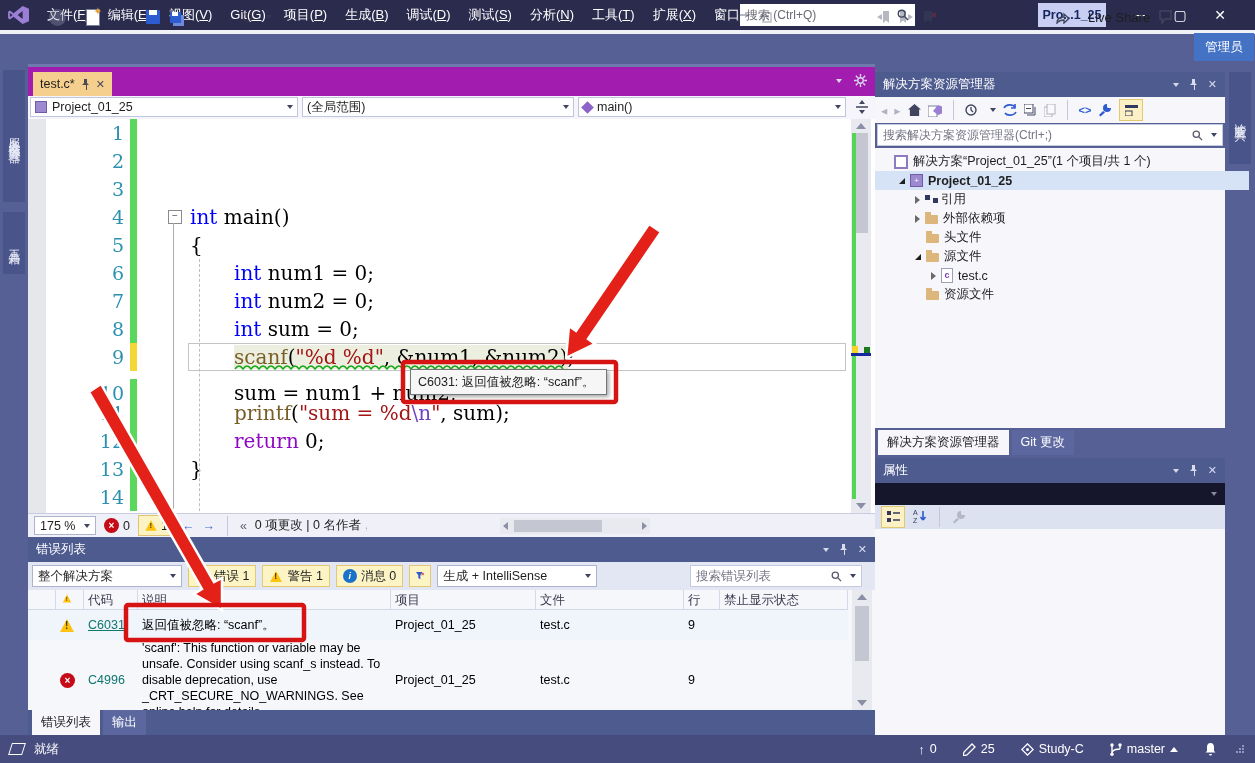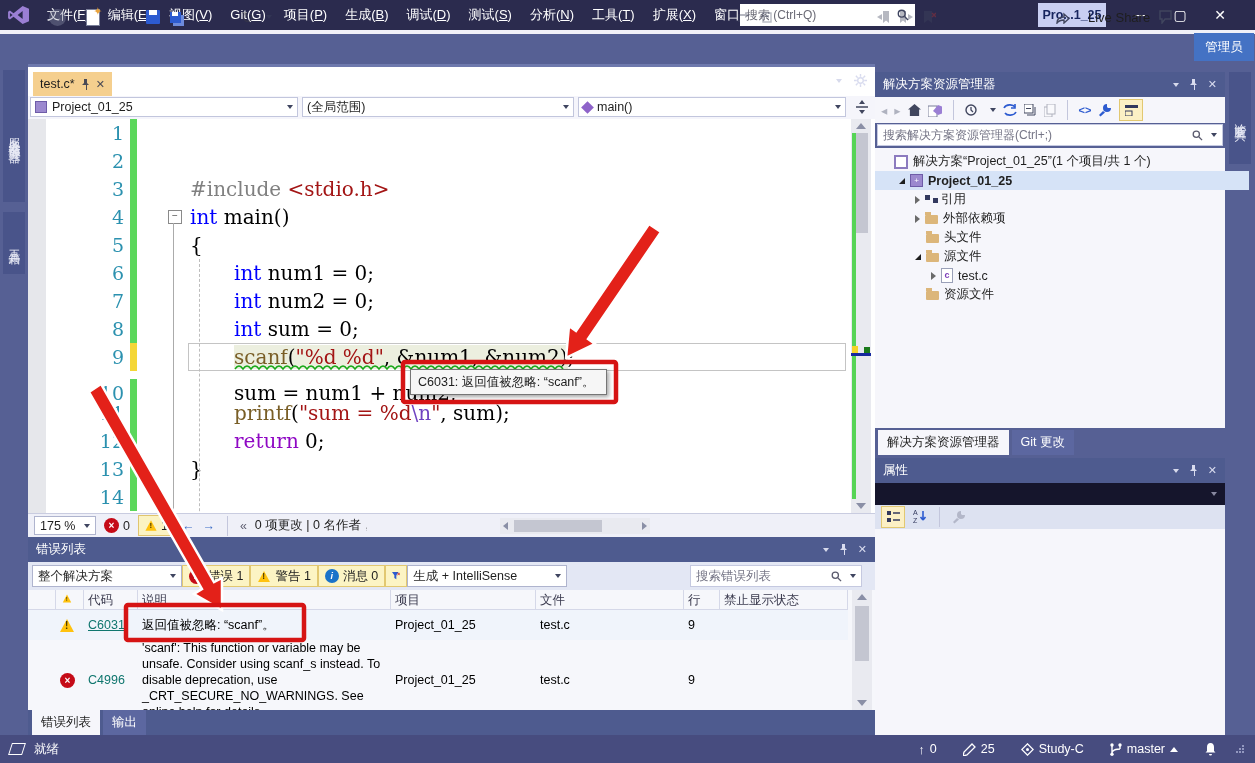--- a/index.html
+++ b/index.html
@@ -31,21 +31,21 @@
          border-top:4.5px solid #3F4560;margin-left:5px;flex:none;}
   .caret.w{border-top-color:#D7DAEC;}
   #admin-btn{left:1194px;top:33px;width:60px;height:28px;background:#4472C4;color:#fff;
              display:flex;align-items:center;justify-content:center;}
 
   
   .vstrip-tab{writing-mode:vertical-rl;color:#E8EAF5;background:#49548A;width:22px;
               display:flex;align-items:center;justify-content:center;font-size:12px;letter-spacing:2px;}
 
   
-  #editor{left:28px;top:64px;width:847px;height:499px;background:#ffffff;}
+  #editor{left:28px;top:64px;width:847px;height:499px;background:#a21caf;}
   #doc-tab{position:absolute;left:5px;top:8px;height:24px;background:#F5CF8E;color:#1E1E1E;
            display:flex;align-items:center;padding:0 7px;gap:6px;}
   #navbar{position:absolute;left:0;top:32px;width:847px;height:23px;background:#F5F5FB;}
   .nav-combo{position:absolute;top:1px;height:20px;background:#fff;border:1px solid #C2C6DD;
              display:flex;align-items:center;justify-content:space-between;padding:0 4px;box-sizing:border-box;color:#1E1E1E;}
   #code-area{position:absolute;left:0;top:55px;width:847px;height:394px;background:#FFFFFF;overflow:hidden;
              font-family:"DejaVu Serif","Liberation Serif",serif;}
   #indicator-margin{position:absolute;left:0;top:0;width:18px;height:394px;background:#E6E7EB;}
   .code-row{position:absolute;left:0;width:847px;height:28px;}
   .line-num{position:absolute;left:18px;top:0;width:78px;text-align:right;color:#2B91AF;
@@ -70,21 +70,21 @@
   #ed-status{position:absolute;left:0;top:449px;width:847px;height:24px;background:#EFF0F8;border-top:1px solid #C9CCE0;
              box-sizing:border-box;display:flex;align-items:center;gap:8px;padding:0 6px;color:#1E1E1E;}
   .mini-box{background:#FBF3C3;border:1px solid #E0C56E;height:19px;display:flex;align-items:center;padding:0 5px;gap:3px;}
 
   
   #error-panel{left:28px;top:537px;width:847px;height:198px;background:#F6F7FB;}
   .panel-title{position:absolute;left:0;top:0;width:100%;height:25px;background:#4E5B8F;color:#FFFFFF;
                display:flex;align-items:center;padding:0 8px;box-sizing:border-box;}
   .pt-icons{margin-left:auto;display:flex;gap:10px;align-items:center;color:#D9DCEF;}
   #el-toolbar{position:absolute;left:0;top:25px;width:847px;height:28px;background:#E3E7F4;display:flex;align-items:center;
-              padding:0 4px;box-sizing:border-box;}
+              gap:6px;padding:0 4px;box-sizing:border-box;}
   .tog-btn{background:#FCF4C4;border:1px solid #E2C871;height:22px;display:flex;align-items:center;gap:4px;
            padding:0 6px;box-sizing:border-box;color:#1E1E1E;}
   .el-grid{display:grid;grid-template-columns:28px 28px 54px 253px 145px 148px 36px 1fr;}
   #el-header{position:absolute;left:0;top:53px;width:820px;height:20px;background:#F6F7FB;color:#3B3B4F;
              border-bottom:1px solid #D5D8E8;box-sizing:border-box;}
   #el-header>div{border-right:1px solid #D5D8E8;padding:2px 4px;box-sizing:border-box;overflow:hidden;white-space:nowrap;}
   #el-rows{position:absolute;left:0;top:73px;width:820px;height:100px;overflow:hidden;}
   .el-row{width:820px;}
   .el-row>div{padding:0 4px;box-sizing:border-box;overflow:hidden;}
   .code-link{color:#0f766e;}
@@ -370,21 +370,20 @@
             <span class="code-text ind0"></span>
           </div>
           <div class="code-row" style="top: 28px;">
             <span class="line-num">2</span>
             <span class="chg-bar chg-green"></span>
             <span class="code-text ind0"></span>
           </div>
           <div class="code-row" style="top: 56px;">
             <span class="line-num">3</span>
             <span class="chg-bar chg-green"></span>
-            <span class="code-text ind0"><span class="c-pp">#include </span><span class="c-str">&lt;stdio.h&gt;</span></span>
           </div>
           <div class="code-row" style="top: 84px;">
             <span class="line-num">4</span>
             <span class="chg-bar chg-green"></span>
             <span class="code-text ind0"><span class="c-kw">int</span><span class="c-pl"> main()</span></span>
           </div>
           <div class="code-row" style="top: 112px;">
             <span class="line-num">5</span>
             <span class="chg-bar chg-green"></span>
             <span class="code-text ind0"><span class="c-pl">{</span></span>

